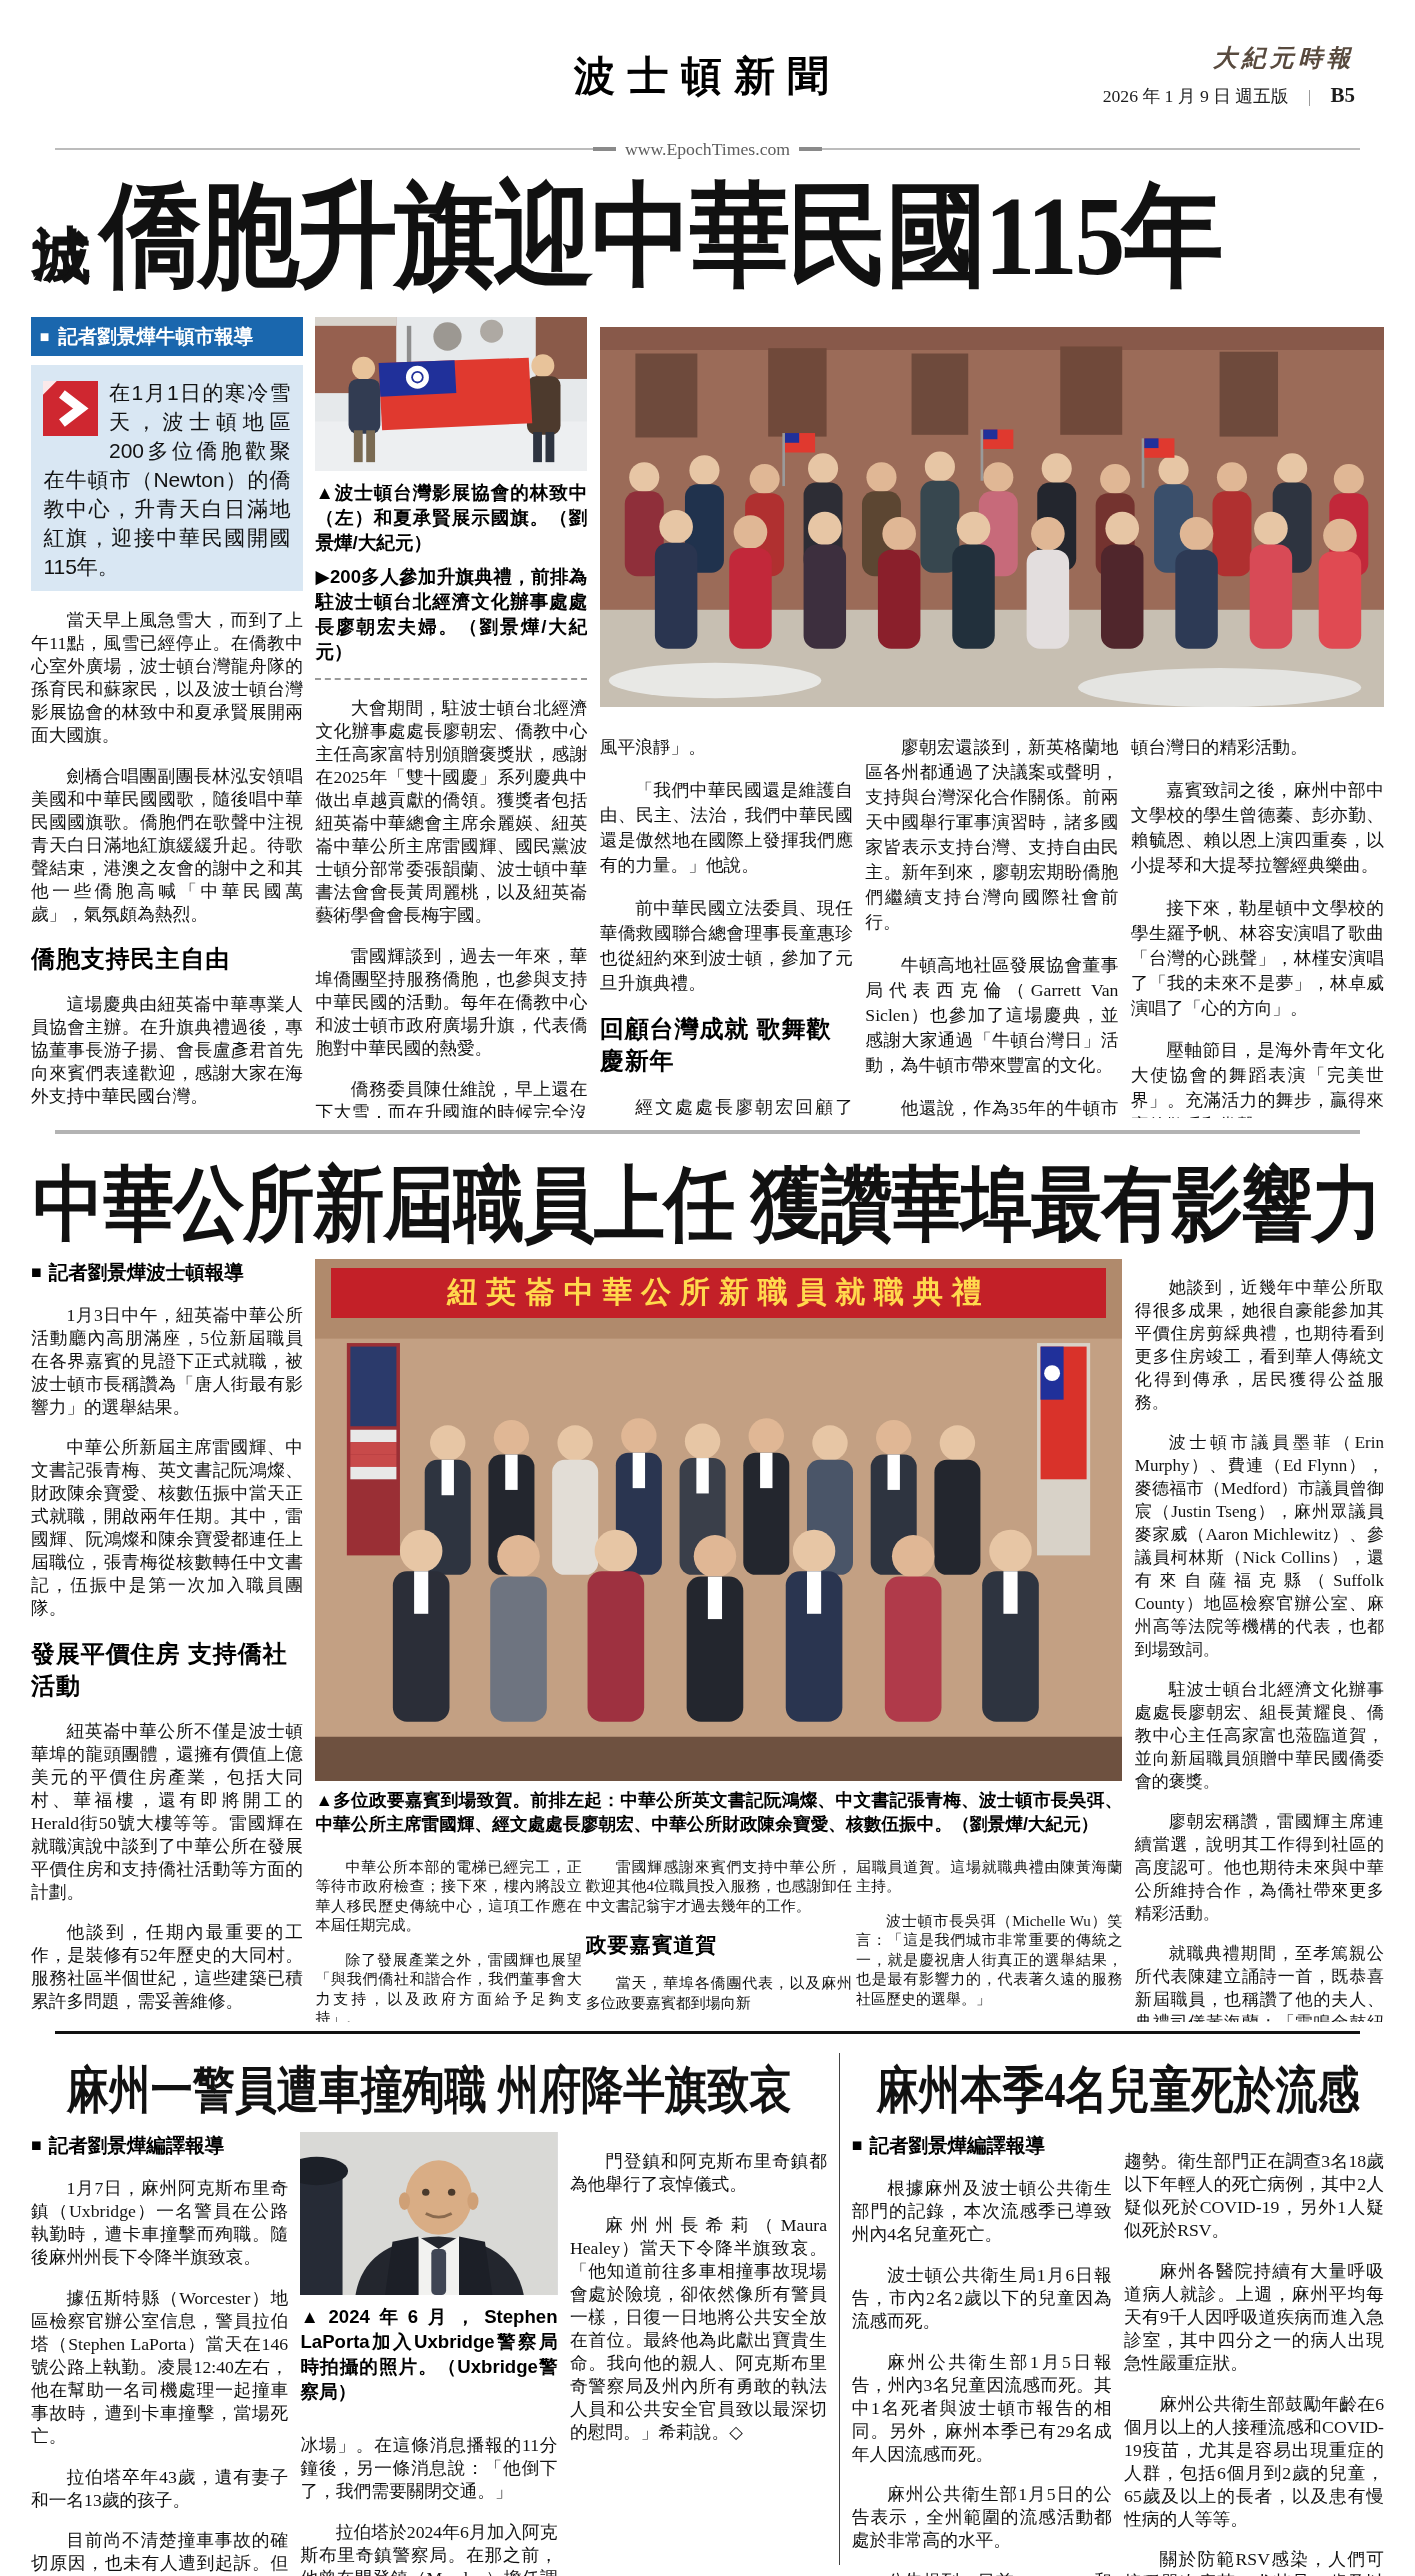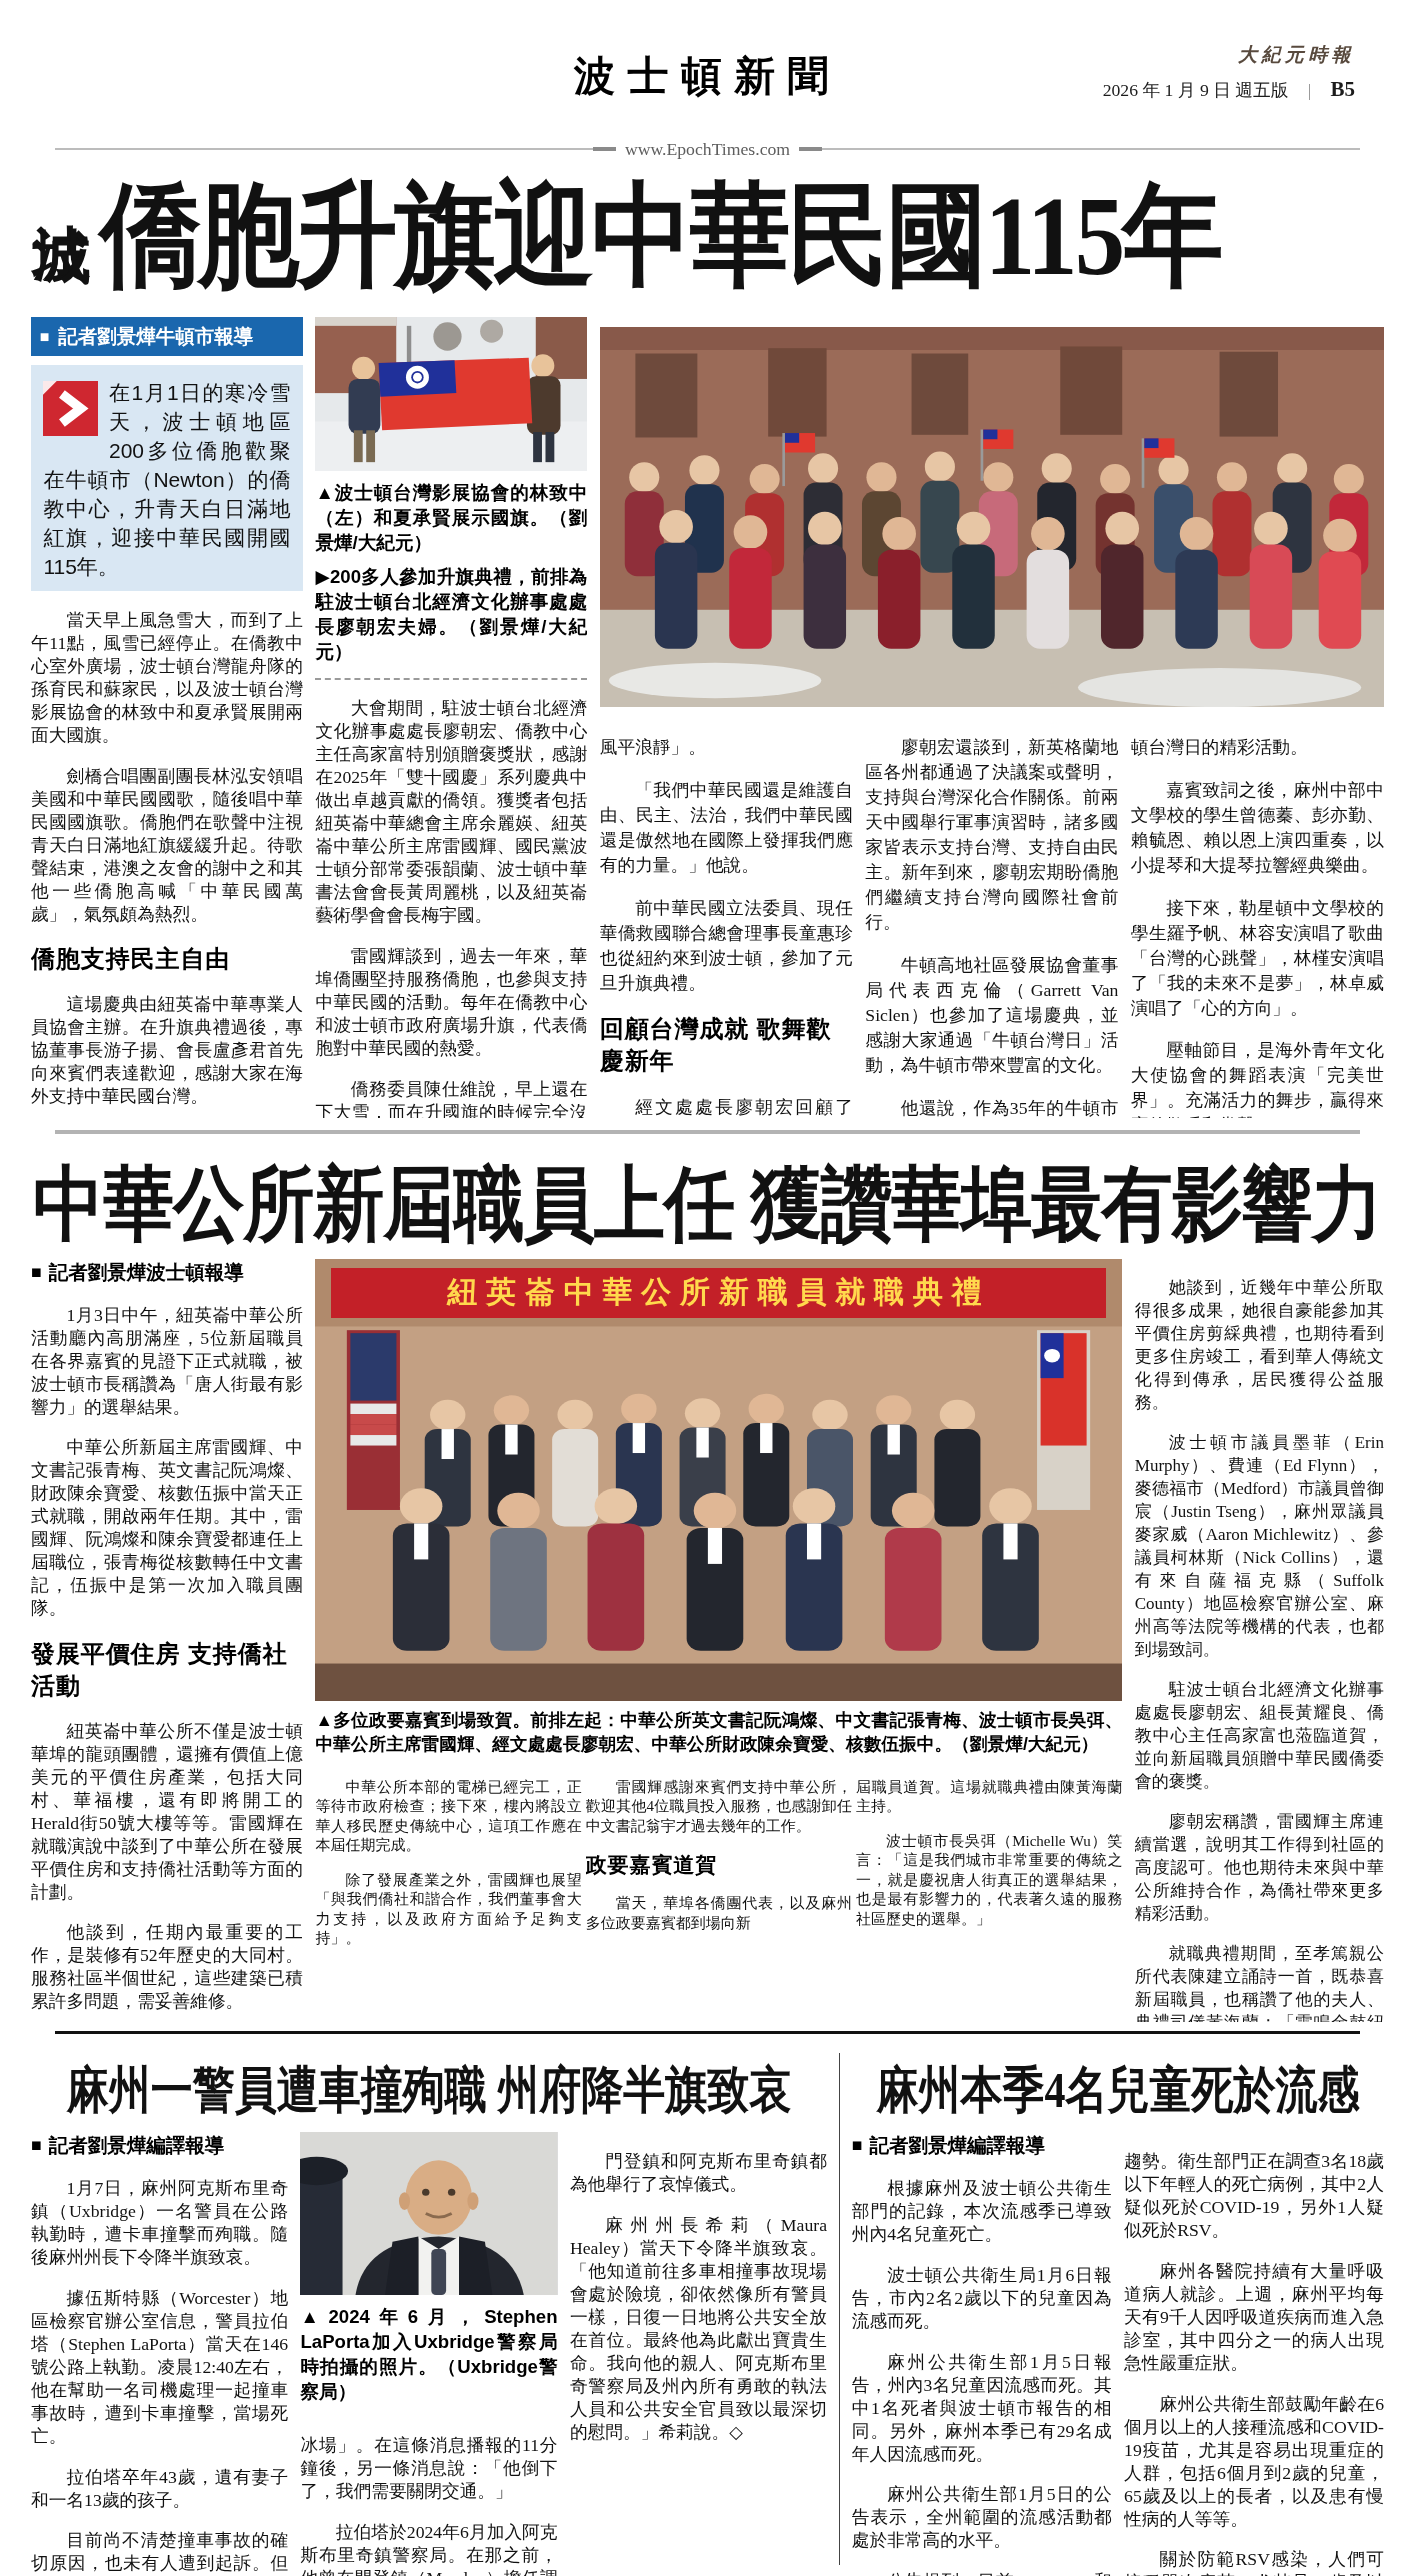--- a/index.html
+++ b/index.html
@@ -5,21 +5,21 @@
   html,body{margin:0;padding:0;background:#ffffff;}
   *{box-sizing:border-box;}
   .page{position:relative;width:1415px;height:2576px;background:#fff;margin:0 auto;
         font-family:"Liberation Serif","DejaVu Serif",serif;color:#111;overflow:hidden;}
 
   
   .hdr{position:relative;height:133px;padding-top:38px;}
   .section-title{position:absolute;left:0;right:0;top:49px;text-align:center;
     font-family:"Liberation Sans","DejaVu Sans",sans-serif;font-weight:700;font-size:41px;letter-spacing:12.4px;color:#000;}
   .masthead-block{position:absolute;right:60px;top:42px;text-align:right;}
-  .masthead{font-family:"DejaVu Serif",serif;font-weight:700;font-size:19px;letter-spacing:4.4px;color:#584a3e;font-style:italic;}
+  .masthead{font-family:"DejaVu Serif",serif;font-weight:700;font-size:24px;letter-spacing:4.4px;color:#584a3e;font-style:italic;}
   .dateline{margin-top:8.8px;font-size:17.7px;color:#1c1c1c;font-family:"Liberation Serif",serif;}
   .dateline .sep{color:#999;margin:0 8.8px;font-size:16px;}
   .dateline .pageno{font-weight:700;font-size:21px;}
   .site-rule{display:flex;align-items:center;height:32px;padding:0 55px;text-align:center;}
   .site-rule .ln{flex:1;height:2.7px;background:#bcbcbc;}
   .site-rule .short-ln{width:23px;height:3.5px;background:#8a8a8a;}
   .site-rule .site{padding:0 8.8px;font-size:17.7px;color:#5e5e5e;font-family:"Liberation Serif",serif;}
 
   
   .a1-head{height:152px;padding:5.3px 28px 0 32px;display:flex;align-items:flex-start;overflow:hidden;}
@@ -67,21 +67,21 @@
   .rule-black{height:3.5px;background:#111;margin:8.8px 55px 0;}
 
   
   .headline2{text-align:center;font-size:71px;font-weight:900;letter-spacing:-0.9px;margin:16px 0 14px;
              transform:scaleY(1.15);transform-origin:center top;font-family:"Liberation Serif",serif;white-space:nowrap;}
   .a2-body{height:763px;}
   .a2-c1{width:272px;}
   .a2-mid{width:807px;display:flex;flex-direction:column;}
   .a2-c5{flex:1;}
   .a2-c5 .p,.a2-c5 .pc{font-size:17px;line-height:23px;}
-  .photo-ceremony{height:442px;}
+  .photo-ceremony{height:522px;}
   .banner{position:absolute;left:16px;right:16px;top:8.8px;height:50px;background:#c32028;
           display:flex;align-items:center;justify-content:center;}
   .banner span{color:#ffd94d;font-weight:700;font-size:30px;letter-spacing:8.8px;
                font-family:"Liberation Sans",sans-serif;white-space:nowrap;}
   .a2-caption{font-size:17.7px;line-height:24px;margin-top:7px;}
   .a2-subcols{display:flex;gap:4px;margin-top:7px;flex:1;overflow:hidden;}
   .a2-subcols .col{flex:1;}
   .a2-subcols .p,.a2-subcols .pc{font-size:15px;line-height:19.5px;}
   .a2-subcols .subhead{font-size:21px;margin:8.8px 0 7px;}
 

